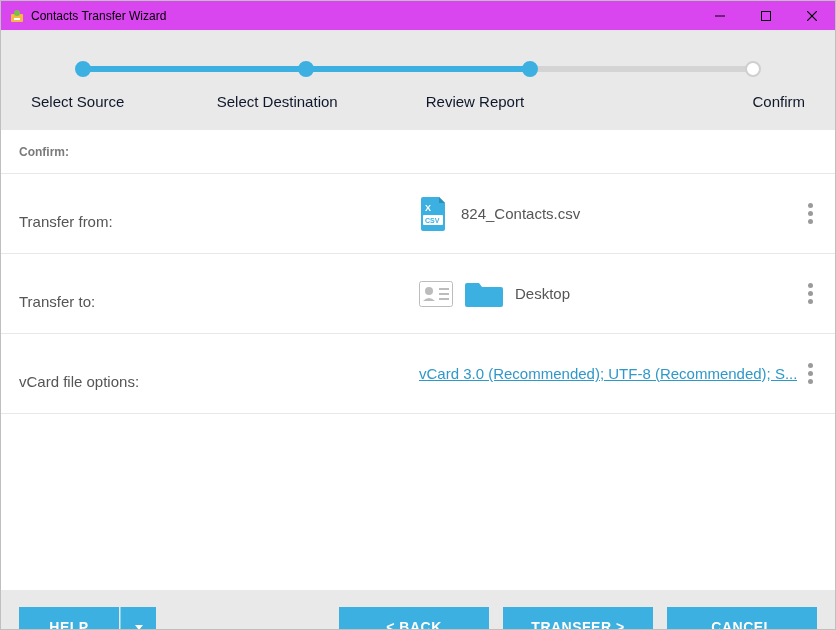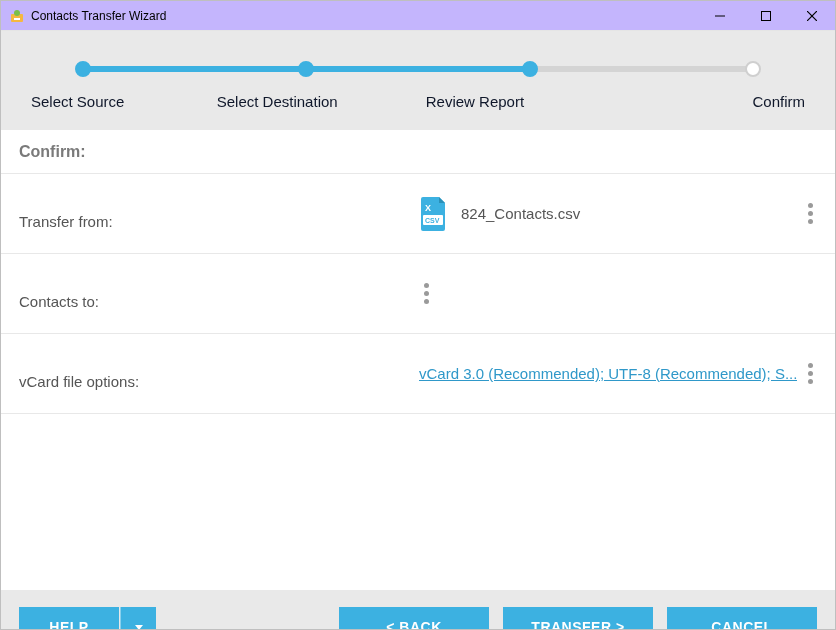--- a/index.html
+++ b/index.html
@@ -6,21 +6,21 @@
   body {
     font-family: "Segoe UI", Arial, sans-serif;
     background: #fff;
     width: 836px;
     height: 630px;
     overflow: hidden;
     border: 1px solid #bfbfbf;
   }
   .titlebar {
     height: 30px;
-    background: #c4b5fd;
+    background: #d946ef;
     border-bottom: 1px solid #e5e5e5;
     display: flex;
     align-items: center;
     padding-left: 8px;
   }
   .titlebar-icon {
     width: 16px; height: 16px;
     margin-right: 6px;
   }
   .titlebar-title {
@@ -93,21 +93,21 @@
     padding: 0 18px;
     height: 80px;
     border-bottom: 1px solid #e8e8e8;
     font-size: 15px;
     color: #555;
   }
   .row.header-row {
     height: 44px;
     color: #7a7a7a;
     font-weight: 600;
-    font-size: 16px;
+    font-size: 12px;
     text-align: center;
   }
   .row .label { width: 400px; margin-top: 16px; }
   .row .value {
     flex: 1;
     display: flex;
     align-items: center;
     gap: 12px;
   }
   .row .menu-dots {
@@ -238,21 +238,39 @@
       <span>824_Contacts.csv</span>
     </div>
     <div class="menu-dots">
         <span></span>
         <span></span>
         <span></span>
       </div>
   </div>
 
   <div class="row">
-    <div class="label">Contacts to:</div>
+    <div class="label">Transfer to:</div>
+    <div class="value">
+      <span class="contact-icon">
+        <svg width="34" height="26" viewBox="0 0 34 26">
+          <rect x="0.5" y="0.5" width="33" height="25" rx="2" fill="#fff" stroke="#bcbcbc"></rect>
+          <circle cx="10" cy="10" r="4" fill="#bcbcbc"></circle>
+          <path d="M4 20 q6 -6 12 0 z" fill="#bcbcbc"></path>
+          <line x1="20" y1="8" x2="30" y2="8" stroke="#bcbcbc" stroke-width="2"></line>
+          <line x1="20" y1="13" x2="30" y2="13" stroke="#bcbcbc" stroke-width="2"></line>
+          <line x1="20" y1="18" x2="30" y2="18" stroke="#bcbcbc" stroke-width="2"></line>
+        </svg>
+      </span>
+      <span class="folder-icon">
+        <svg width="38" height="30" viewBox="0 0 38 30">
+          <path d="M2 4 h12 l3 4 h19 a2 2 0 0 1 2 2 v16 a2 2 0 0 1 -2 2 h-34 a2 2 0 0 1 -2 -2 v-20 a2 2 0 0 1 2 -2 z" fill="#3cb1e1"></path>
+        </svg>
+      </span>
+      <span>Desktop</span>
+    </div>
     <div class="menu-dots">
         <span></span>
         <span></span>
         <span></span>
       </div>
   </div>
 
   <div class="row">
     <div class="label">vCard file options:</div>
     <div class="value">

